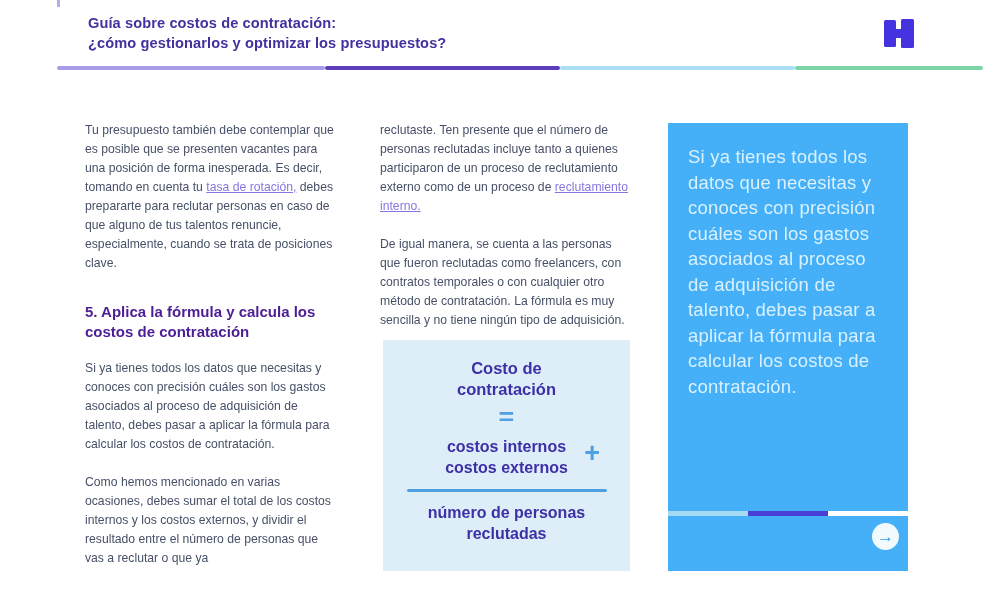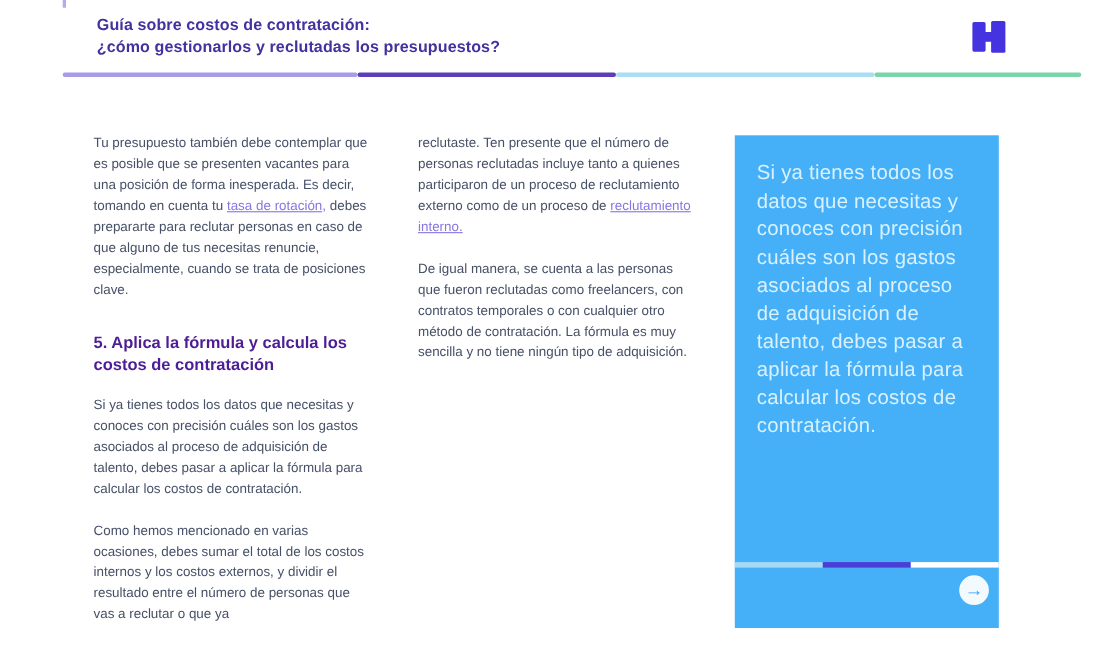--- a/index.html
+++ b/index.html
@@ -62,48 +62,59 @@
 </style>
 </head>
 <body>
 
 <div class="page">
 
   <div class="top-tick"></div>
 
   <div class="title">
     <div>Guía sobre costos de contratación:</div>
-    <div>¿cómo gestionarlos y reclutadas los presupuestos?</div>
+    <div>¿cómo gestionarlos y optimizar los presupuestos?</div>
   </div>
 
   <div class="logo">
     <span class="lb"></span>
     <span class="rb"></span>
     <span class="cb"></span>
   </div>
 
   <div class="divider">
     <span class="s1" style="background-color: rgb(167, 156, 232);"></span>
     <span class="s2" style="background-color: rgb(92, 62, 186);"></span>
     <span class="s3" style="background-color: rgb(170, 222, 244);"></span>
     <span class="s4" style="background-color: rgb(124, 212, 169);"></span>
   </div>
 
   <div class="col col-left">
-    <p><span>Tu presupuesto también debe contemplar que es posible que se presenten vacantes para una posición de forma inesperada. Es decir, tomando en cuenta tu </span><a class="link">tasa de rotación,</a><span> debes prepararte para reclutar personas en caso de que alguno de tus necesitas renuncie, especialmente, cuando se trata de posiciones clave.</span></p>
+    <p><span>Tu presupuesto también debe contemplar que es posible que se presenten vacantes para una posición de forma inesperada. Es decir, tomando en cuenta tu </span><a class="link">tasa de rotación,</a><span> debes prepararte para reclutar personas en caso de que alguno de tus talentos renuncie, especialmente, cuando se trata de posiciones clave.</span></p>
     <div class="heading">5. Aplica la fórmula y calcula los costos de contratación</div>
     <p>Si ya tienes todos los datos que necesitas y conoces con precisión cuáles son los gastos asociados al proceso de adquisición de talento, debes pasar a aplicar la fórmula para calcular los costos de contratación.</p>
     <p>Como hemos mencionado en varias ocasiones, debes sumar el total de los costos internos y los costos externos, y dividir el resultado entre el número de personas que vas a reclutar o que ya</p>
   </div>
 
   <div class="col col-mid">
     <p><span>reclutaste. Ten presente que el número de personas reclutadas incluye tanto a quienes participaron de un proceso de reclutamiento externo como de un proceso de </span><a class="link">reclutamiento interno.</a></p>
     <p>De igual manera, se cuenta a las personas que fueron reclutadas como freelancers, con contratos temporales o con cualquier otro método de contratación. La fórmula es muy sencilla y no tiene ningún tipo de adquisición.</p>
   </div>
 
+  <div class="formula-box">
+    <div class="f-title">Costo de contratación</div>
+    <div class="f-eq">=</div>
+    <div class="f-num">
+      <div>costos internos</div>
+      <div>costos externos</div>
+      <span class="f-plus">+</span>
+    </div>
+    <div class="f-line"></div>
+    <div class="f-den">número de personas reclutadas</div>
+  </div>
 
   <div class="callout">
     <p class="callout-text">Si ya tienes todos los datos que necesitas y conoces con precisión cuáles son los gastos asociados al proceso de adquisición de talento, debes pasar a aplicar la fórmula para calcular los costos de contratación.</p>
     <div class="progress">
       <span class="p1" style="background-color: rgb(166, 217, 243);"></span>
       <span class="p2" style="background-color: rgb(74, 62, 214);"></span>
       <span class="p3" style="background-color: rgb(255, 255, 255);"></span>
     </div>
     <button class="next-btn">
       <span>→</span>

